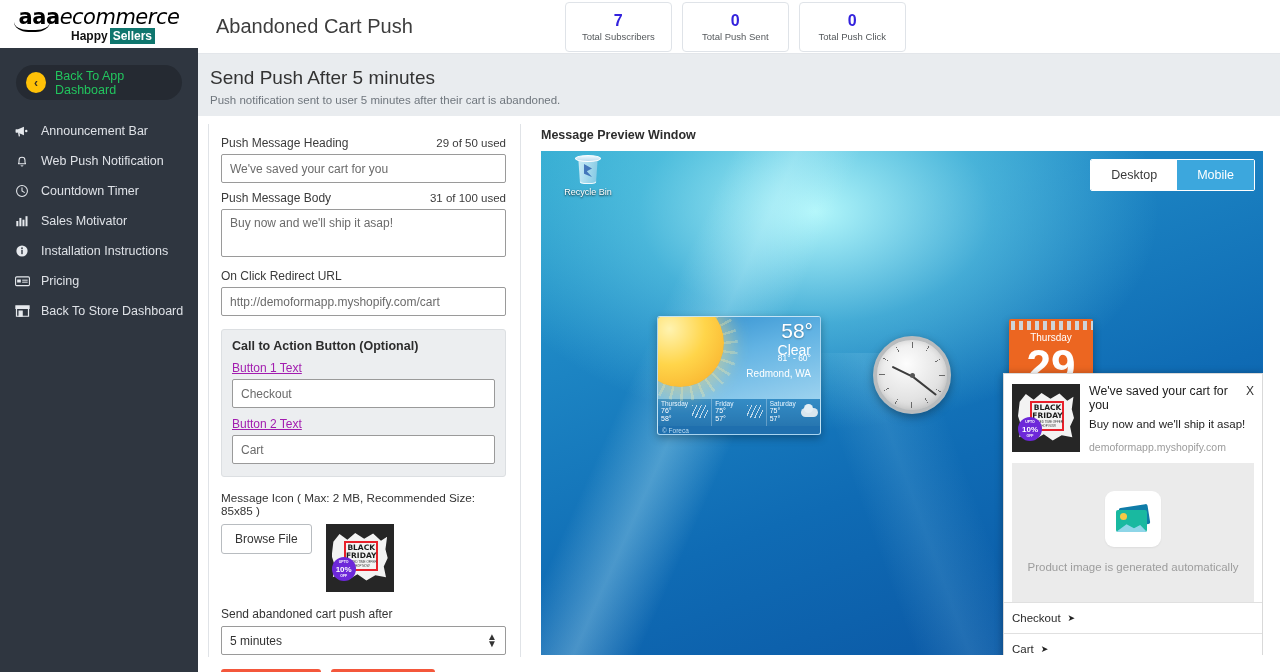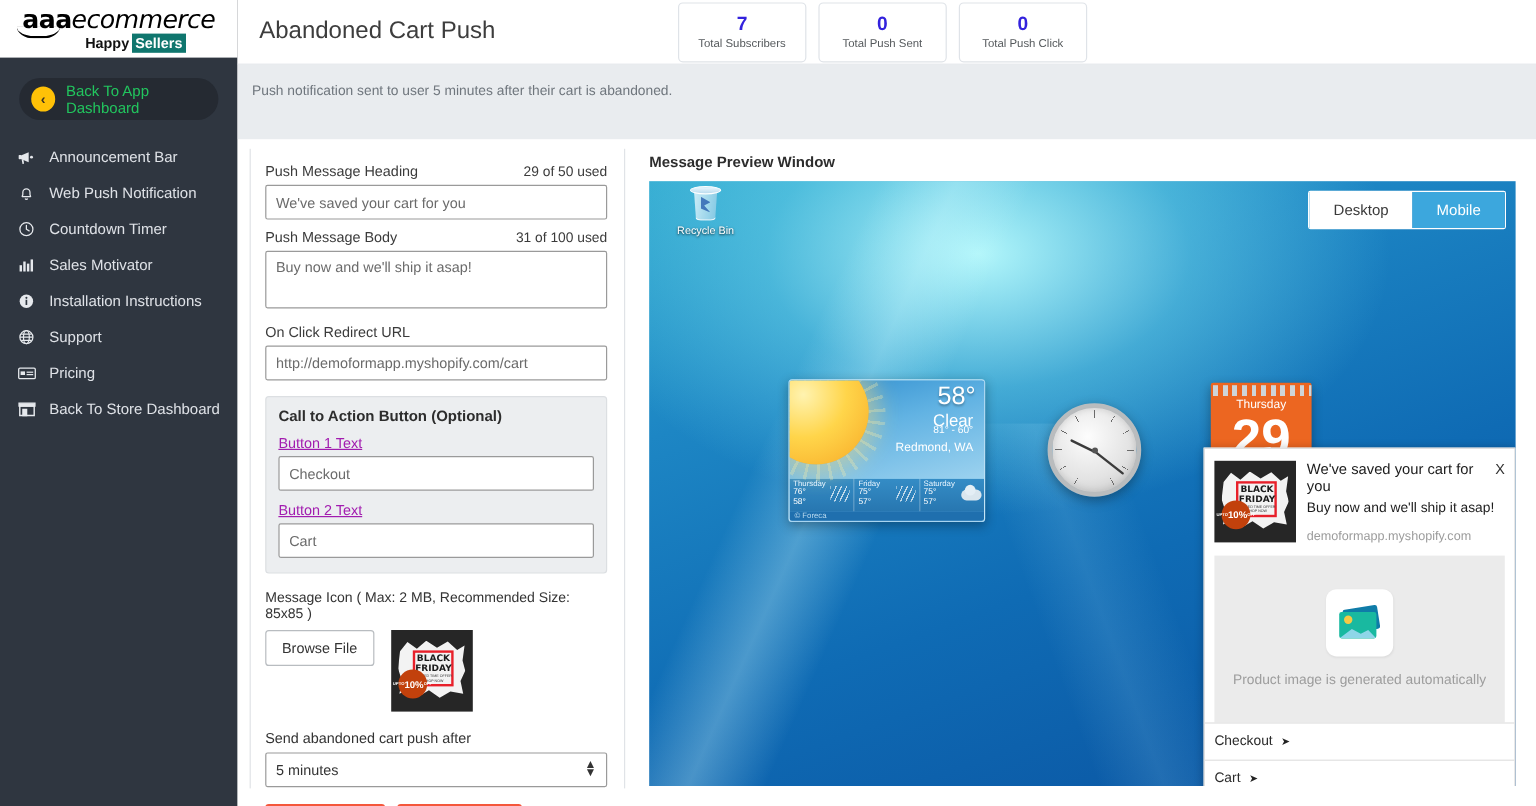--- a/index.html
+++ b/index.html
@@ -105,22 +105,22 @@
     font-family: "Liberation Sans", sans-serif;
   }
   .bf-thumb { width: 68px; height: 68px; background: #262626; position: relative; overflow: hidden; flex: 0 0 68px; }
   .bf-white { position: absolute; left: 6px; top: 9px; width: 56px; height: 48px; background: #f3f3f3;
      clip-path: polygon(3% 18%,14% 2%,28% 14%,42% 0%,58% 12%,74% 1%,88% 16%,99% 8%,96% 34%,100% 52%,93% 70%,97% 92%,78% 88%,62% 99%,46% 86%,30% 97%,16% 84%,2% 92%,6% 70%,0% 48%); }
   .bf-redframe { position: absolute; left: 18px; top: 17px; width: 34px; height: 30px; border: 2.5px solid #e8202a; }
   .bf-text { position: absolute; left: 20px; top: 20px; width: 31px; text-align: center;
      font-size: 7.5px; font-weight: bold; color: #1b1b1b; line-height: 8px; font-family: "DejaVu Sans", sans-serif; }
   .bf-sub { position: absolute; left: 20px; top: 37px; width: 31px; text-align: center; font-size: 3px; color: #333; line-height: 3.5px;}
   .bf-badge { position: absolute; left: 6px; top: 33px; width: 24px; height: 24px; border-radius: 50%;
-     background: #c2410c; color: #fff; font-size: 8px; font-weight: bold; display: flex;
-     align-items: center; justify-content: center; flex-direction: row; line-height: 7px; }
+     background: #6d28d9; color: #fff; font-size: 8px; font-weight: bold; display: flex;
+     align-items: center; justify-content: center; flex-direction: column; line-height: 7px; }
   .bf-badge .up { font-size: 3.5px; }
   .bf-badge .off { font-size: 3.5px; }
 
   .after-label { font-size: 12px; color: #333; margin-top: 15px; margin-bottom: 5px; }
   .select-wrap { position: relative; }
   .sel {
     width: 100%; height: 29px; border: 1px solid #9a9a9a; border-radius: 2px;
     padding: 0 8px; font-size: 12px; color: #333; background: #fff;
     -webkit-appearance: none; appearance: none;
     font-family: "Liberation Sans", sans-serif;
@@ -313,30 +313,20 @@
         <span class="nav-icon">
           <svg width="14" height="14" viewBox="0 0 16 16">
               <circle cx="8" cy="8" r="6.4" fill="#e6e9ed"></circle>
               <rect x="7.2" y="6.6" width="1.6" height="5" fill="#2f3640"></rect>
               <circle cx="8" cy="4.8" r="1" fill="#2f3640"></circle>
             </svg>
         </span>
         <span>Installation Instructions</span>
       </div>
 
-      <div class="nav-item">
-        <span class="nav-icon">
-          <svg width="14" height="14" viewBox="0 0 16 16" fill="none" stroke="#e6e9ed" stroke-width="1.2">
-              <circle cx="8" cy="8" r="6.2"></circle>
-              <ellipse cx="8" cy="8" rx="2.8" ry="6.2"></ellipse>
-              <path d="M1.9 8h12.2M3 5h10M3 11h10"></path>
-            </svg>
-        </span>
-        <span>Support</span>
-      </div>
 
       <div class="nav-item">
         <span class="nav-icon">
           <svg width="15" height="14" viewBox="0 0 18 14">
               <rect x="0.7" y="2" width="16.6" height="10.5" rx="1.3" fill="none" stroke="#e6e9ed" stroke-width="1.3"></rect>
               <rect x="2.6" y="5.2" width="4.4" height="3.6" fill="#e6e9ed"></rect>
               <rect x="8.6" y="5.4" width="6.6" height="1.2" fill="#e6e9ed"></rect>
               <rect x="8.6" y="7.8" width="6.6" height="1.2" fill="#e6e9ed"></rect>
             </svg>
         </span>
@@ -371,20 +361,21 @@
           <div class="stat-label">Total Push Sent</div>
         </div>
         <div class="stat-card">
           <div class="stat-value">0</div>
           <div class="stat-label">Total Push Click</div>
         </div>
       </div>
     </div>
 
     <div class="section-head">
+      <div class="section-title">Send Push After 5 minutes</div>
       <div class="section-sub">Push notification sent to user 5 minutes after their cart is abandoned.</div>
     </div>
 
     <div class="body-area">
 
       <div class="form-col">
 
         <div class="field-row">
           <span class="field-label">Push Message Heading</span>
           <span class="field-count">29 of 50 used</span>

